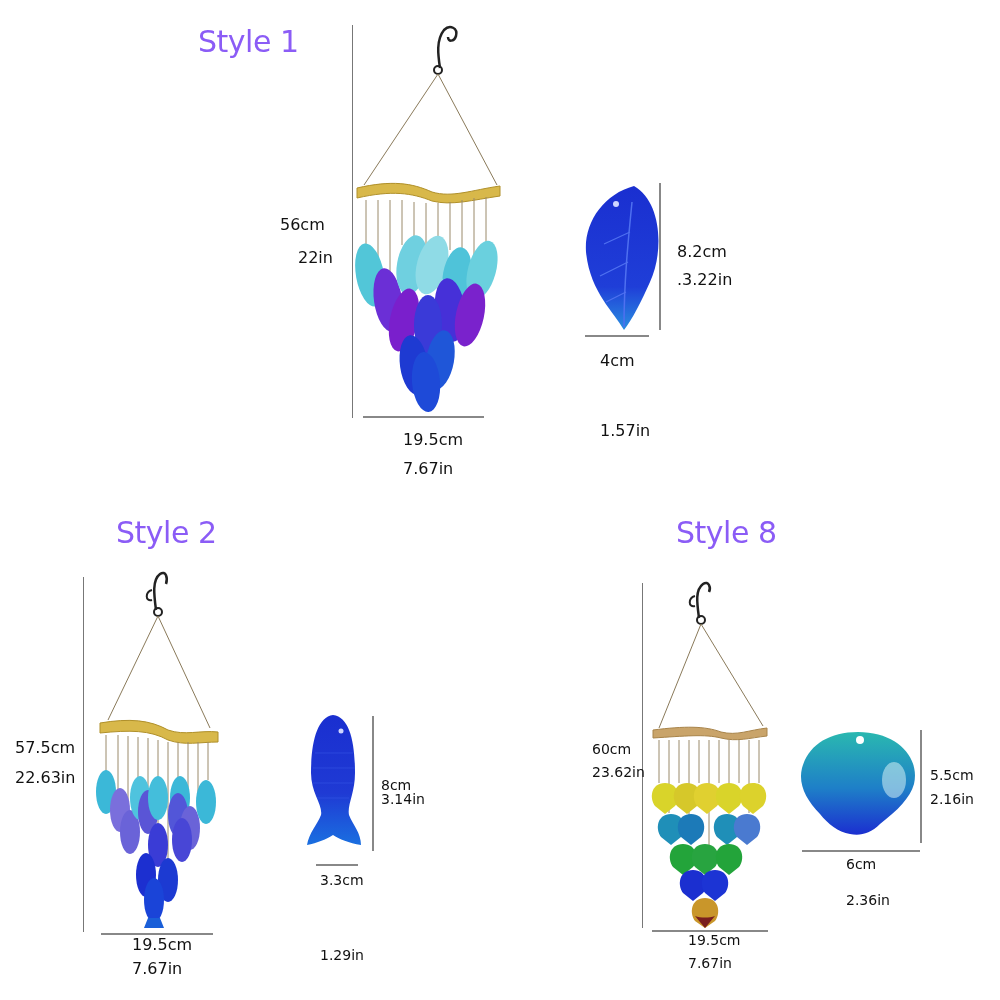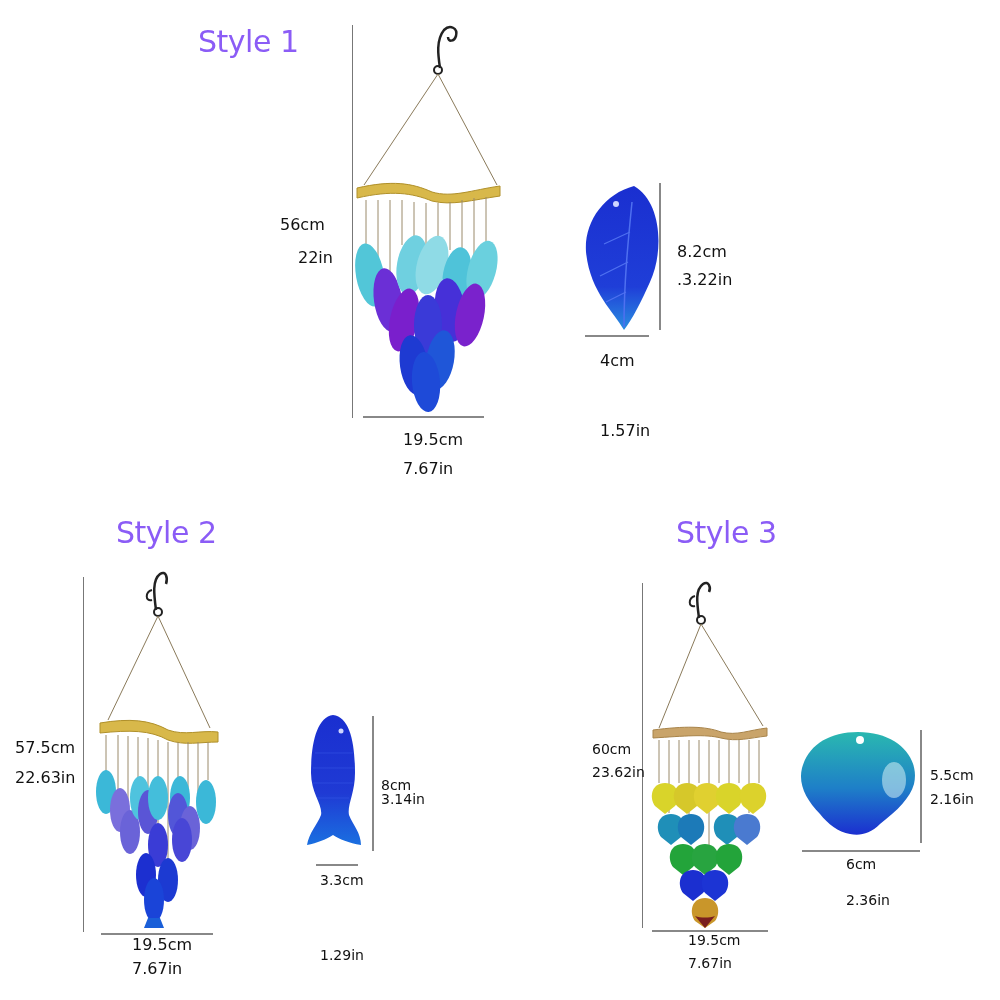--- a/index.html
+++ b/index.html
@@ -154,21 +154,21 @@
   </svg>
   <div class="vline" style="left:372px;top:716px;height:135px;background:#888;width:2px;"></div>
   <div class="abs lbl lbl-s" style="left:381px;top:766px;margin-top:12px;">8cm</div>
   <div class="abs lbl lbl-s" style="left:381px;top:792px;">3.14in</div>
   <div class="hline" style="left:316px;top:864px;width:42px;"></div>
   <div class="abs lbl lbl-s" style="left:320px;top:873px;">3.3cm</div>
   <div class="abs lbl lbl-s" style="left:320px;top:948px;">1.29in</div>
 </div>
 
 <div>
-  <div class="abs title" style="left:676px;top:515px;">Style 3</div>
+  <div class="abs title" style="left:676px;top:515px;">Style 8</div>
 
   <div class="vline" style="left:642px;top:583px;height:345px;"></div>
   <div class="abs lbl lbl-s" style="left:592px;top:742px;">60cm</div>
   <div class="abs lbl lbl-s" style="left:592px;top:765px;">23.62in</div>
 
   <svg style="left:645px;top:578px;" width="130" height="350" viewBox="0 0 130 350">
     <path d="M54 40 C52 25,50 12,58 6 C64 2,66 10,64 14" fill="none" stroke="#222" stroke-width="2.5"></path>
     <path d="M50 18 C43 20,43 30,50 28" fill="none" stroke="#222" stroke-width="2"></path>
     <circle cx="56" cy="42" r="4" fill="none" stroke="#222" stroke-width="2"></circle>
     <line x1="56" y1="46" x2="14" y2="150" stroke="#8a7a5a" stroke-width="1"></line>

